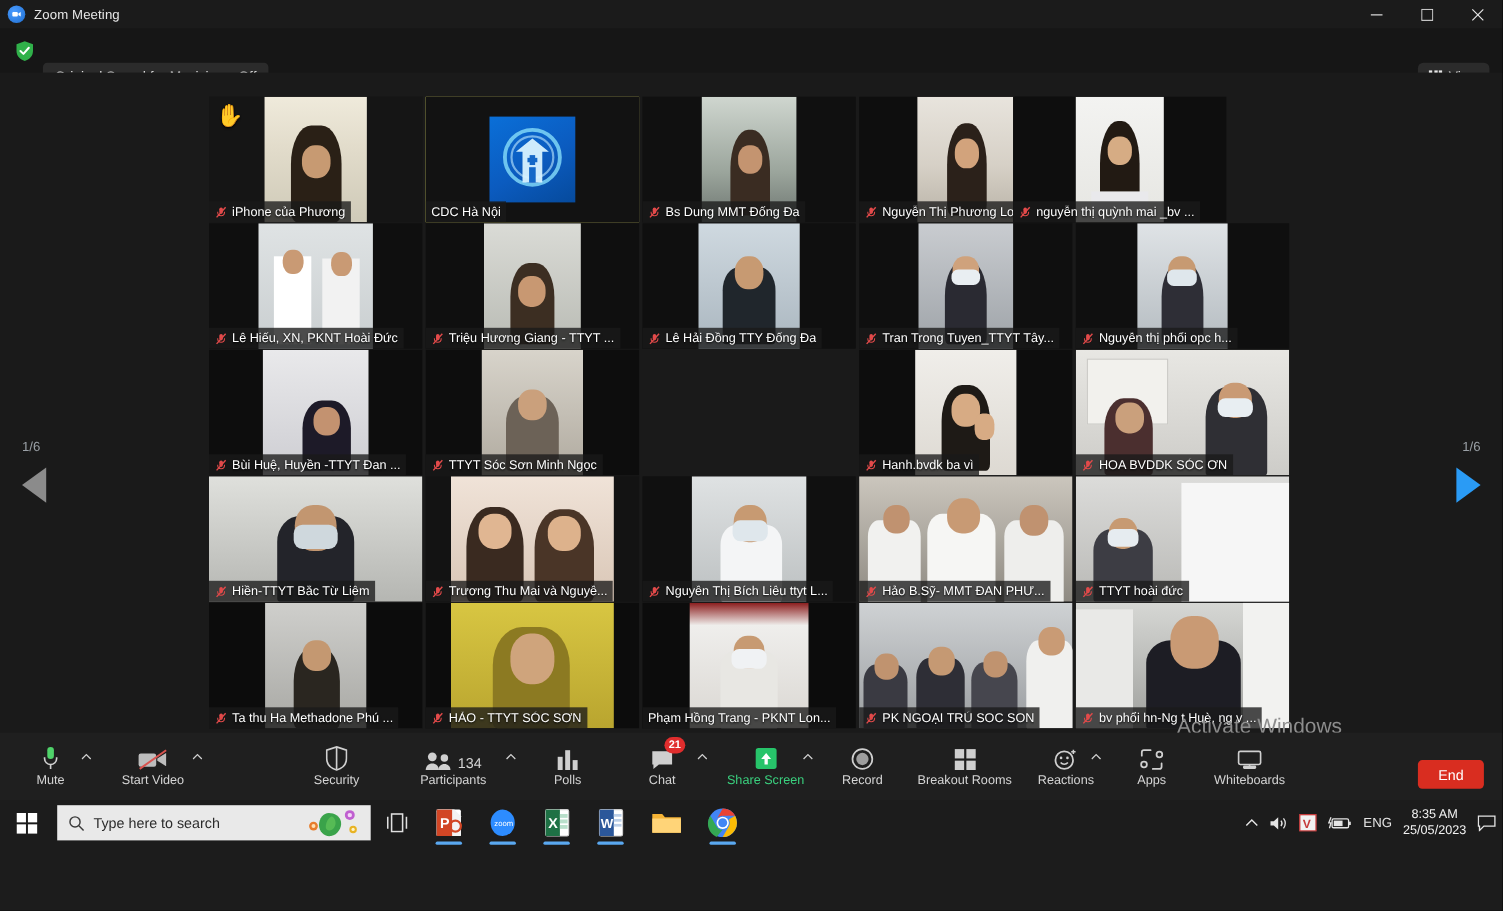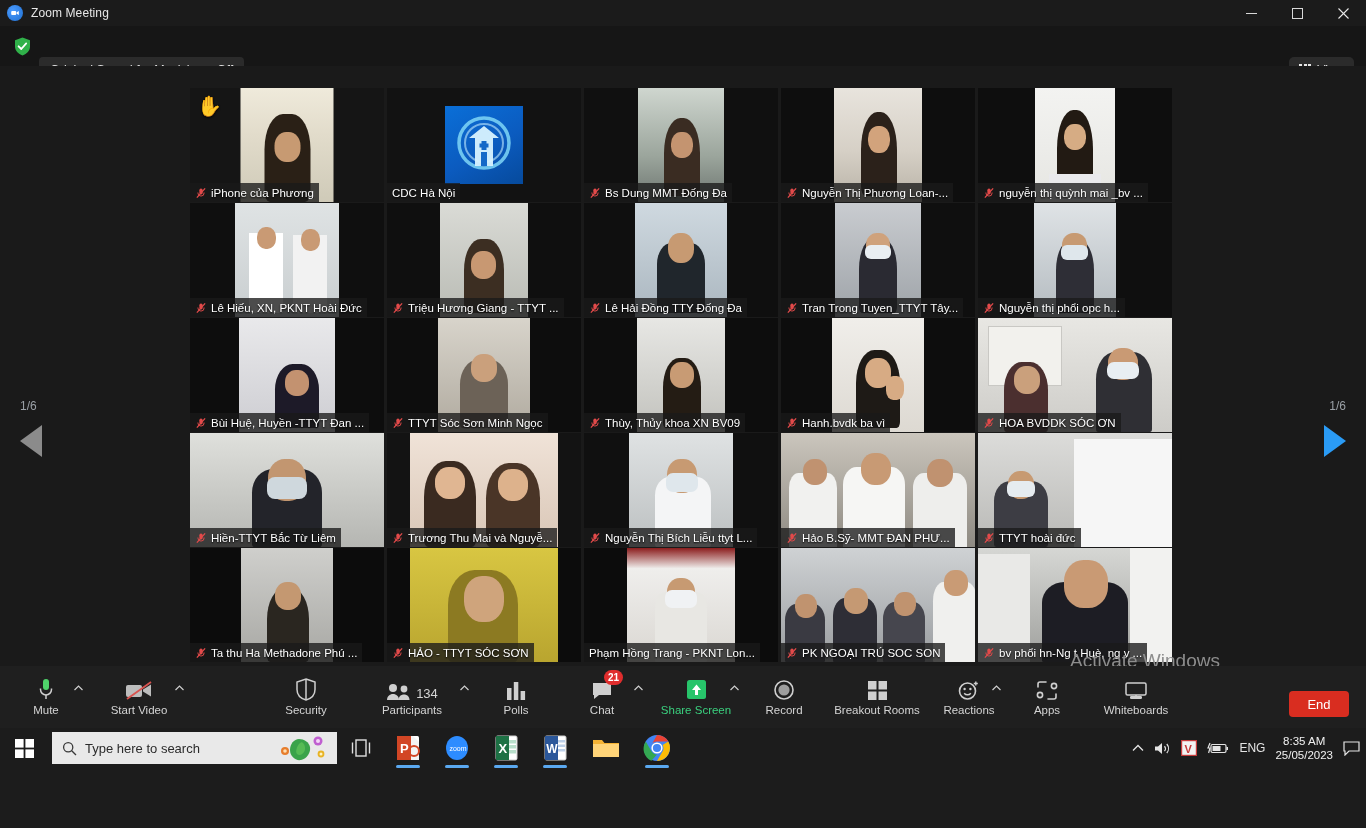--- a/index.html
+++ b/index.html
@@ -300,21 +300,21 @@
       <div class="namebar">
         <svg class="micoff" viewBox="0 0 14 14">
             <path d="M7 1.8a1.9 1.9 0 0 1 1.9 1.9v3.1A1.9 1.9 0 0 1 7 8.7 1.9 1.9 0 0 1 5.1 6.8V3.7A1.9 1.9 0 0 1 7 1.8Z" fill="#e24a4a"></path>
             <path d="M3.4 6.4v.6a3.6 3.6 0 0 0 7.2 0v-.6" stroke="#e24a4a" stroke-width="1.1" fill="none"></path>
             <line x1="2.2" y1="12.4" x2="11.8" y2="1.6" stroke="#e24a4a" stroke-width="1.5"></line>
           </svg>
         <span class="nm">Nguyễn Thị Phương Loan-...</span>
       </div>
     </div>
 
-    <div class="tile" style="left:978px; top:22px; width:194px; height:114px;">
+    <div class="tile" style="left:921px; top:22px; width:194px; height:114px;">
       <div class="media">
         <div class="ph">
             <div class="bg" style="background:#0e0e0e"></div>
           <div class="pbox" style="width:80px;background:linear-gradient(180deg,#f3f3f1 0%,#e6e6e2 100%)">
             <div style="position:absolute;left:22px;top:22px;width:36px;height:86px;background:#221a13;border-radius:45% 45% 10% 10%"></div>
             <div style="position:absolute;left:29px;top:36px;width:22px;height:26px;background:#d6ac84;border-radius:45%"></div>
             <div style="position:absolute;left:14px;top:86px;width:52px;height:26px;background:#e9e9ec"></div>
           </div>
         </div>
       </div>
@@ -465,39 +465,20 @@
       <div class="namebar">
         <svg class="micoff" viewBox="0 0 14 14">
             <path d="M7 1.8a1.9 1.9 0 0 1 1.9 1.9v3.1A1.9 1.9 0 0 1 7 8.7 1.9 1.9 0 0 1 5.1 6.8V3.7A1.9 1.9 0 0 1 7 1.8Z" fill="#e24a4a"></path>
             <path d="M3.4 6.4v.6a3.6 3.6 0 0 0 7.2 0v-.6" stroke="#e24a4a" stroke-width="1.1" fill="none"></path>
             <line x1="2.2" y1="12.4" x2="11.8" y2="1.6" stroke="#e24a4a" stroke-width="1.5"></line>
           </svg>
         <span class="nm">TTYT Sóc Sơn Minh Ngọc</span>
       </div>
     </div>
 
-    <div class="tile" style="left:584px; top:252px; width:194px; height:114px;">
-      <div class="media">
-        <div class="ph">
-            <div class="bg" style="background:#0d0d0d"></div>
-          <div class="pbox" style="width:88px;background:linear-gradient(180deg,#e7e7e4 0%,#c2c2bd 100%)">
-            <div style="position:absolute;left:26px;top:40px;width:38px;height:70px;background:#241c14;border-radius:42% 42% 8% 8%"></div>
-            <div style="position:absolute;left:33px;top:44px;width:24px;height:26px;background:#c89b74;border-radius:45%"></div>
-          </div>
-        </div>
-      </div>
-      <div class="namebar">
-        <svg class="micoff" viewBox="0 0 14 14">
-            <path d="M7 1.8a1.9 1.9 0 0 1 1.9 1.9v3.1A1.9 1.9 0 0 1 7 8.7 1.9 1.9 0 0 1 5.1 6.8V3.7A1.9 1.9 0 0 1 7 1.8Z" fill="#e24a4a"></path>
-            <path d="M3.4 6.4v.6a3.6 3.6 0 0 0 7.2 0v-.6" stroke="#e24a4a" stroke-width="1.1" fill="none"></path>
-            <line x1="2.2" y1="12.4" x2="11.8" y2="1.6" stroke="#e24a4a" stroke-width="1.5"></line>
-          </svg>
-        <span class="nm">Thùy, Thủy khoa XN BV09</span>
-      </div>
-    </div>
 
     <div class="tile" style="left:781px; top:252px; width:194px; height:114px;">
       <div class="media">
         <div class="ph">
             <div class="bg" style="background:#0d0d0d"></div>
           <div class="pbox" style="width:92px;background:linear-gradient(180deg,#f0eeea 0%,#ddd9d2 100%)">
             <div style="position:absolute;left:24px;top:32px;width:44px;height:78px;background:#1e1a16;border-radius:42% 42% 8% 8%"></div>
             <div style="position:absolute;left:33px;top:40px;width:26px;height:30px;background:#d7ab84;border-radius:45%"></div>
             <div style="position:absolute;left:54px;top:58px;width:18px;height:24px;background:#d7ab84;border-radius:40%"></div>
           </div>

